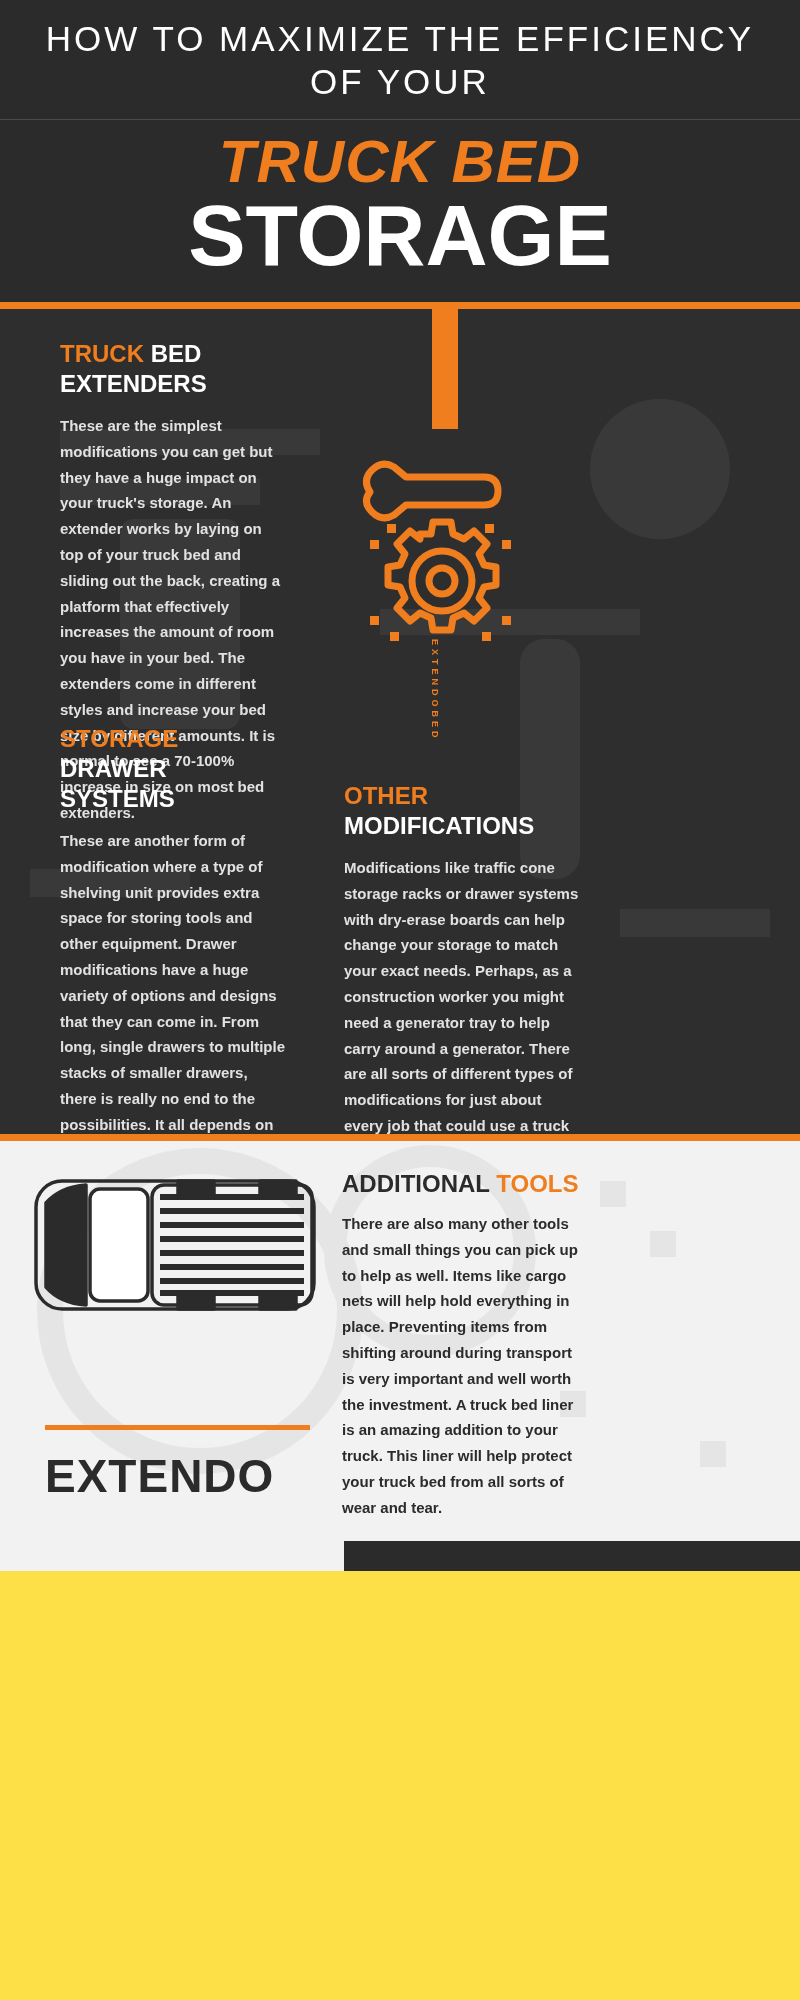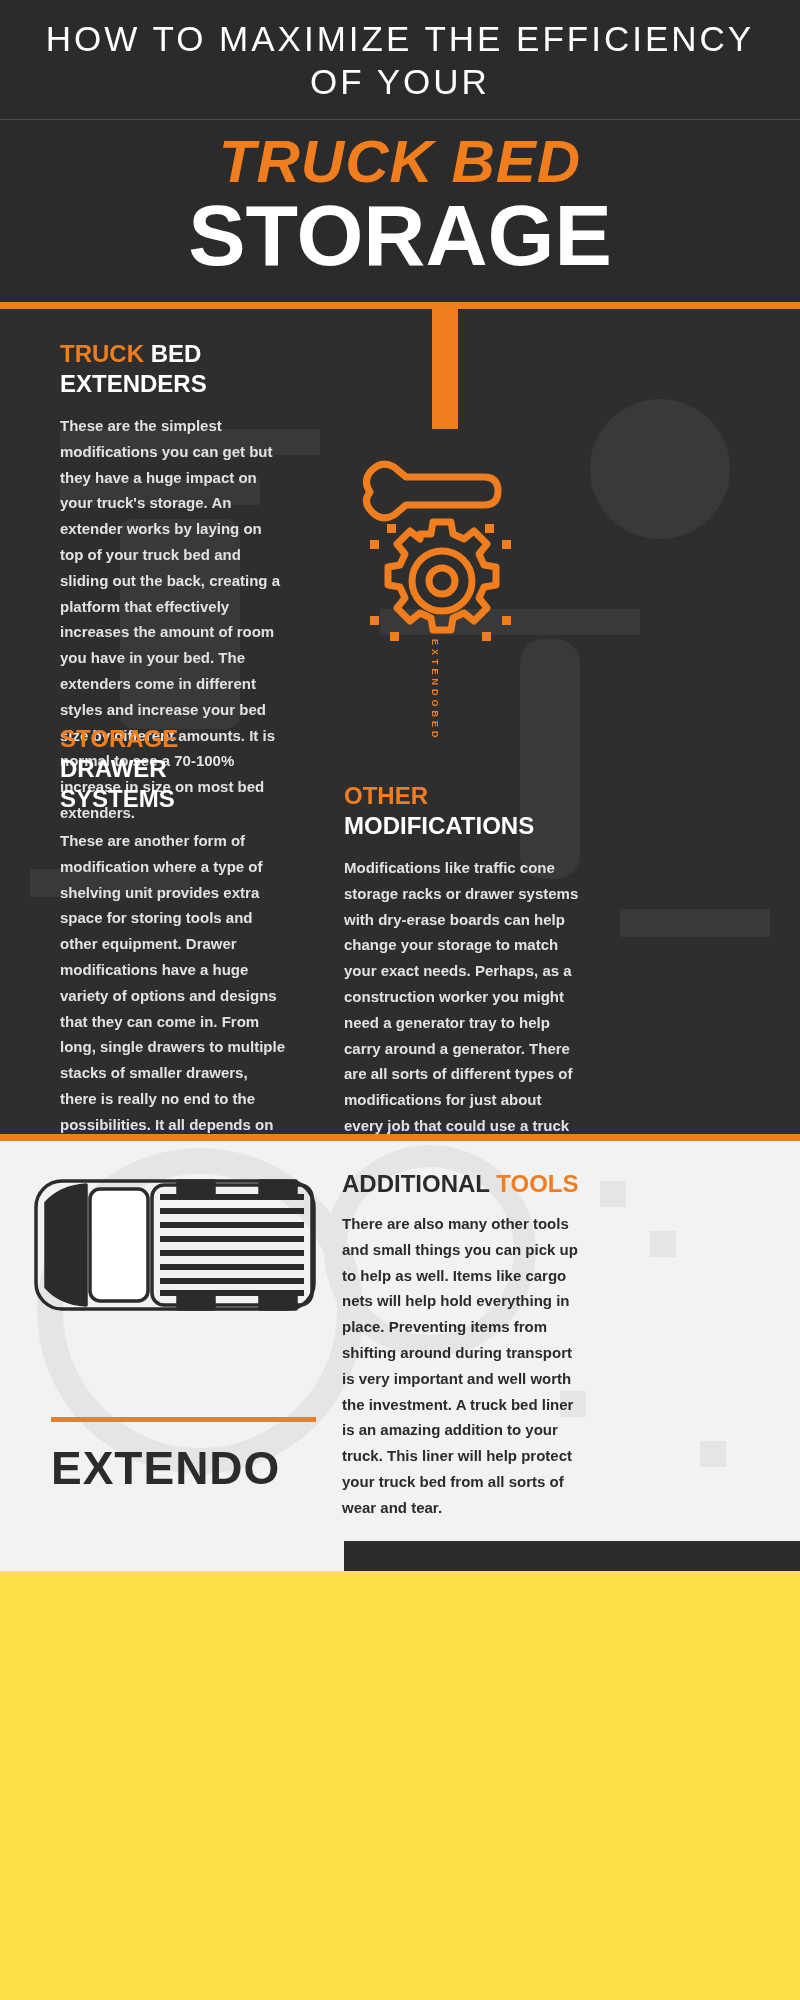--- a/index.html
+++ b/index.html
@@ -125,21 +125,21 @@
     width:240px;
     z-index:3;
   }
   .footer-right h2 {
     font-size:24px; font-weight:bold; line-height:1.25; text-transform:uppercase; margin-bottom:12px;
   }
   .footer-right h2 .d { color:#2b2b2b; }
   .footer-right h2 .o { color:#f07d1e; }
   .footer-right p { color:#2b2b2b; font-size:15px; line-height:1.72; font-weight:bold; }
 
-  .logo-wrap { position:absolute; left:45px; top:276px; z-index:3;margin-left:6px; }
+  .logo-wrap { position:absolute; left:45px; top:284px; z-index:3; }
   .logo-rule { width:265px; height:5px; background:#f07d1e; margin-bottom:22px; }
   .logo-text { font-size:46px; letter-spacing:1px; line-height:1.05; color:#2b2b2b; }
   .logo-text .b { font-weight:bold; }
   .logo-text .n { font-weight:normal; }
 
   .truck-wrap { position:absolute; left:28px; top:22px; z-index:3; }
   .bottom-strip { position:absolute; left:344px; bottom:0; width:456px; height:30px; background:#2b2b2b; }
 </style>
 </head>
 <body>

